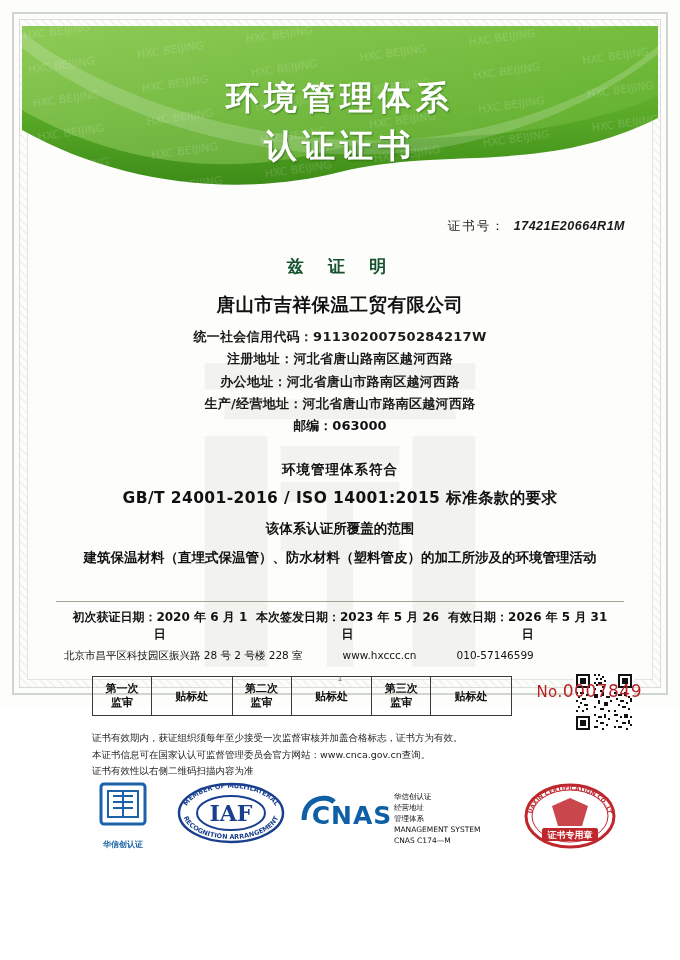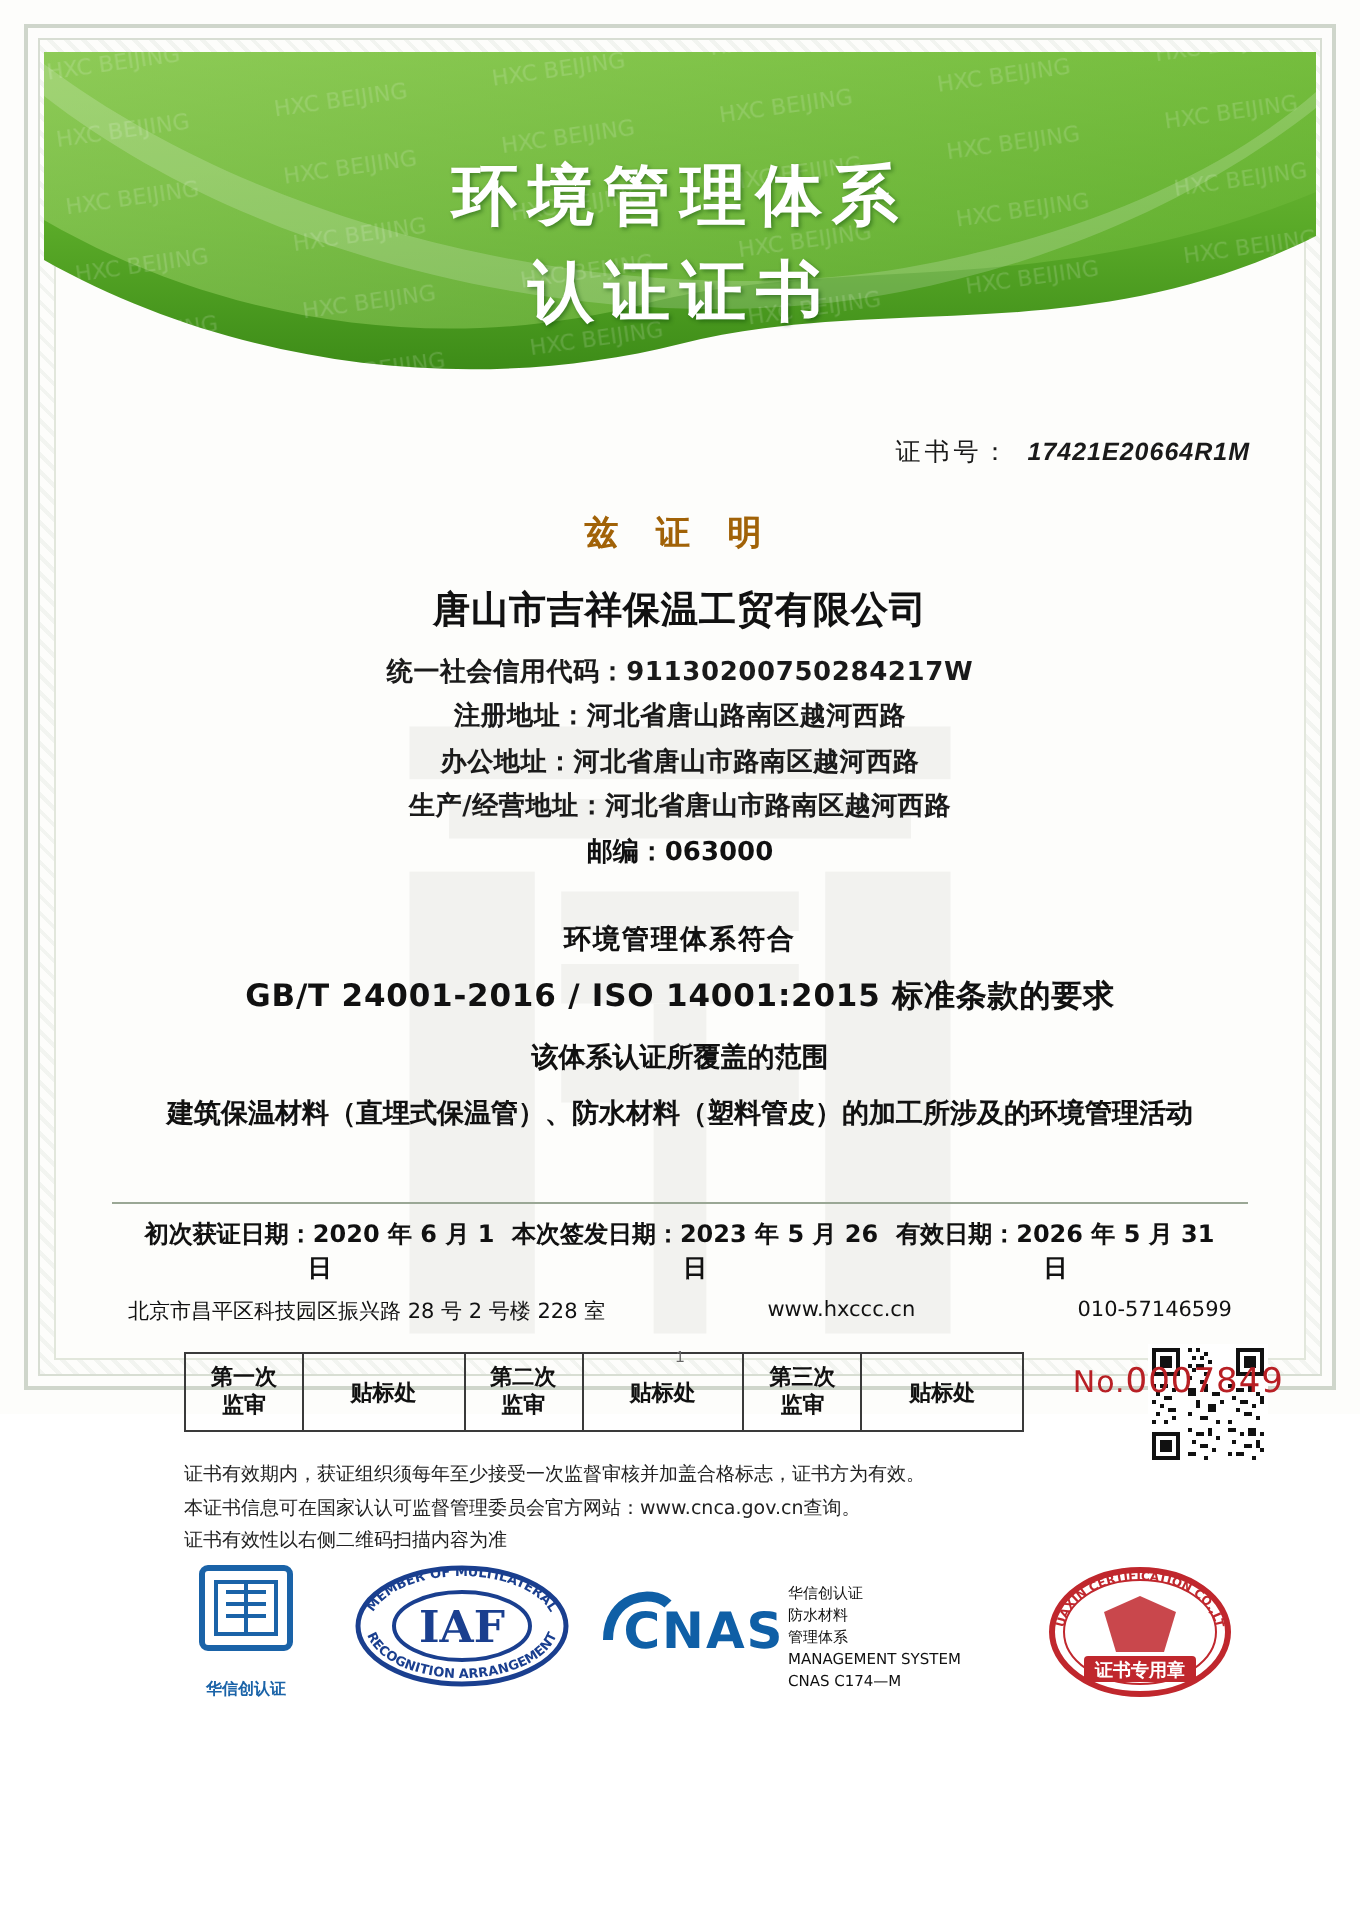--- a/index.html
+++ b/index.html
@@ -101,25 +101,25 @@
 
   
   .body-block {
     position: absolute;
     left: 40px;
     right: 40px;
     top: 255px;
     text-align: center;
   }
   .hereby {
-    font-family: Liberation Sans, sans-serif;
+    font-family: Liberation Mono, monospace;
     font-size: 17px;
     font-weight: bold;
     letter-spacing: 7px;
-    color: #a16207;
+    color: #14532d;
     margin-bottom: 14px;
   }
   .company {
     font-family: "DejaVu Sans", sans-serif;
     font-size: 18.5px;
     font-weight: bold;
     color: #111;
     margin-bottom: 9px;
     letter-spacing: 0.5px;
   }
@@ -251,22 +251,22 @@
     display: flex;
     justify-content: flex-end;
     padding: 0 32px;
   }
   .addr {
     margin-top: 6px;
     font-family: "DejaVu Sans", sans-serif;
     font-size: 10.5px;
     color: #111;
     display: flex;
-    justify-content: space-between;
     padding: 0 28px;
+    gap: 40px;
   }
   .page-num {
     position:absolute;
     left:0; right:0;
     bottom: 24px;
     text-align:center;
     font-size:8px;
     color:#666;
   }
   .serial {
@@ -482,21 +482,21 @@
 
     <div class="logo" style="left:222px; width:108px; height:66px;">
       <svg width="104" height="46" viewBox="0 0 104 46" style="margin-top:8px;" xmlns="http://www.w3.org/2000/svg">
         <path d="M4 30 C4 8, 26 4, 34 12" fill="none" stroke="#0f5fa6" stroke-width="5"></path>
         <text x="52" y="34" text-anchor="middle" font-family="DejaVu Sans, sans-serif" font-size="25" font-weight="bold" fill="#0f5fa6" letter-spacing="1">CNAS</text>
       </svg>
     </div>
 
     <div class="logo" style="left:316px; width:120px; height:66px; top:10px; font-family:'DejaVu Sans',sans-serif; font-size:7.5px; line-height:1.45; color:#111;">
       <div>华信创认证</div>
-      <div>防水材料</div>
+      <div>经营地址</div>
       <div>管理体系</div>
       <div>MANAGEMENT SYSTEM</div>
       <div>CNAS C174—M</div>
     </div>
 
     <div class="logo" style="right:0px; width:100px; height:70px;">
       <svg width="96" height="68" viewBox="0 0 96 68" xmlns="http://www.w3.org/2000/svg">
         <ellipse cx="48" cy="34" rx="44" ry="31" fill="none" stroke="#c0272d" stroke-width="3"></ellipse>
         <ellipse cx="48" cy="34" rx="38" ry="26" fill="none" stroke="#c0272d" stroke-width="1"></ellipse>
         <path id="sealArc" d="M10,34 A38,26 0 0 1 86,34" fill="none"></path>

